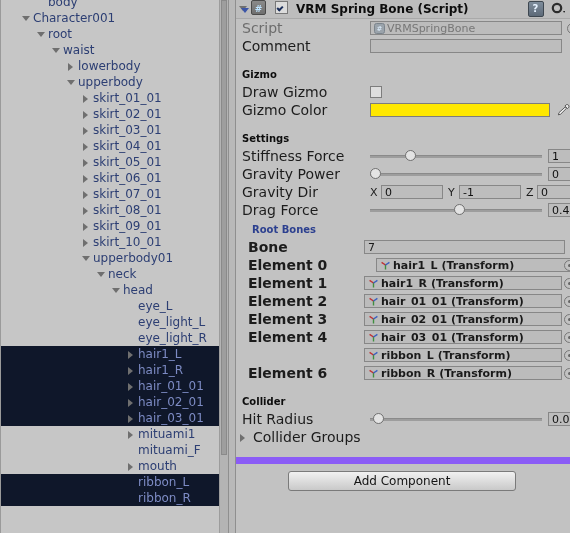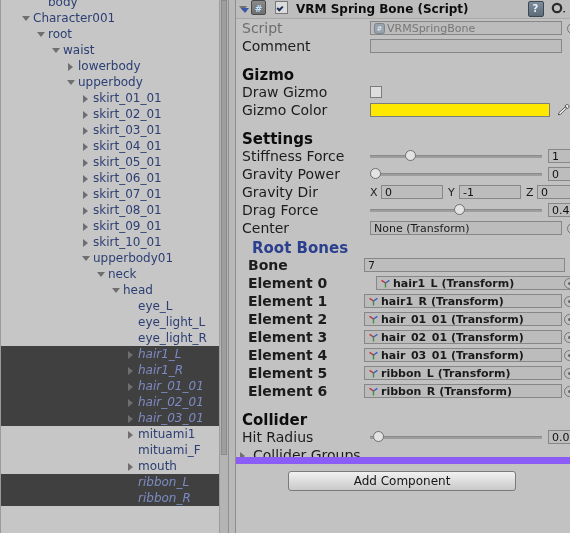--- a/index.html
+++ b/index.html
@@ -19,21 +19,21 @@
     border-left:1px solid #9a9a9a;
     box-sizing:border-box;
   }
   #hier-rows{position:absolute;left:0;top:-6px;width:228px;}
   .hrow{
     position:relative;height:16px;line-height:16px;
     white-space:nowrap;overflow:hidden;
     color:#2c3e73;font-size:12px;
     padding-right:4px;
   }
-  .hrow.sel{background:#404040;font-style:italic;}
+  .hrow.sel{background:#0f172a;}
   .hrow.sel .hlabel{color:#7d8bc4;}
   .hrow .foldwrap{
     display:inline-block;width:11px;height:16px;vertical-align:top;
     position:relative;
   }
   .tri{
     position:absolute;left:1px;top:5px;width:0;height:0;
   }
   .tri.closed{
     border-left:5px solid #6f6f6f;
@@ -111,21 +111,21 @@
     position:relative;
   }
   .ico-gear svg{position:absolute;left:0;top:1px;}
 
   .row{position:relative;height:18px;line-height:18px;padding-left:6px;white-space:nowrap;}
   .lbl{display:inline-block;color:#1c1c1c;font-size:14px;}
   .lbl.dim{color:#6d6d6d;}
   .lbl.w{width:128px;}
   .lbl.w2{width:122px;padding-left:6px;}
   .section{
-    font-weight:bold;font-size:15px;color:#0d0d0d;
+    font-weight:bold;font-size:10px;color:#0d0d0d;
     height:19px;line-height:22px;padding-left:6px;
   }
   .section.blue{color:#2b3f8f;padding-left:4px;}
   .section .tri{top:8px;left:5px;}
   .section .tri.open{border-top-color:#3b55a8;}
 
   .field{
     position:absolute;left:134px;top:2px;height:14px;
     background:#bdbdbd;border:1px solid #878787;box-sizing:border-box;
     font-size:11px;line-height:13px;padding-left:3px;color:#1a1a1a;
@@ -331,25 +331,20 @@
 
     <div class="row">
       <span class="lbl w">Drag Force</span>
       <span class="sld">
         <span class="track"></span>
         <span class="knob" id="knob-drag" style="left: calc(52% - 5.72px);"></span>
       </span>
       <span class="sldnum">0.4</span>
     </div>
 
-    <div class="row">
-      <span class="lbl w">Center</span>
-      <span class="field obj">None (Transform)</span>
-      <span class="picker"></span>
-    </div>
 
     <div class="section blue">
       <span class="tri open"></span>
       <span style="margin-left:12px">Root Bones</span>
     </div>
 
     <div class="row">
       <span class="lbl w2" style="font-weight:bold">Bone</span>
       <span class="field" style="width:201px;left:128px">7</span>
     </div>
@@ -373,21 +368,21 @@
         <div class="row"><span class="lbl w2" style="font-weight:bold">Element 3</span><span class="field obj" style="left:128px;width:198px"><span class="objicon"><svg width="11" height="11" viewBox="0 0 11 11">
                 <path d="M5.5 9.5 L5.5 4.5" stroke="#3f8f3f" stroke-width="1.4"></path>
                 <path d="M5.5 5 L1.6 2.4" stroke="#c03232" stroke-width="1.4"></path>
                 <path d="M5.5 5 L9.4 2.4" stroke="#3a5fc0" stroke-width="1.4"></path>
               </svg></span><span style="font-weight:bold">hair_02_01 (Transform)</span></span><span class="picker" style="left:328px"></span></div>
         <div class="row"><span class="lbl w2" style="font-weight:bold">Element 4</span><span class="field obj" style="left:128px;width:198px"><span class="objicon"><svg width="11" height="11" viewBox="0 0 11 11">
                 <path d="M5.5 9.5 L5.5 4.5" stroke="#3f8f3f" stroke-width="1.4"></path>
                 <path d="M5.5 5 L1.6 2.4" stroke="#c03232" stroke-width="1.4"></path>
                 <path d="M5.5 5 L9.4 2.4" stroke="#3a5fc0" stroke-width="1.4"></path>
               </svg></span><span style="font-weight:bold">hair_03_01 (Transform)</span></span><span class="picker" style="left:328px"></span></div>
-        <div class="row"><span class="lbl w2" style="font-weight:bold">Element 5</span><span class="field obj" style="left:128px;width:198px"><span class="objicon"><svg width="11" height="11" viewBox="0 0 11 11">
+        <div class="row"><span class="field obj" style="left:128px;width:198px"><span class="objicon"><svg width="11" height="11" viewBox="0 0 11 11">
                 <path d="M5.5 9.5 L5.5 4.5" stroke="#3f8f3f" stroke-width="1.4"></path>
                 <path d="M5.5 5 L1.6 2.4" stroke="#c03232" stroke-width="1.4"></path>
                 <path d="M5.5 5 L9.4 2.4" stroke="#3a5fc0" stroke-width="1.4"></path>
               </svg></span><span style="font-weight:bold">ribbon_L (Transform)</span></span><span class="picker" style="left:328px"></span></div>
         <div class="row"><span class="lbl w2" style="font-weight:bold">Element 6</span><span class="field obj" style="left:128px;width:198px"><span class="objicon"><svg width="11" height="11" viewBox="0 0 11 11">
                 <path d="M5.5 9.5 L5.5 4.5" stroke="#3f8f3f" stroke-width="1.4"></path>
                 <path d="M5.5 5 L1.6 2.4" stroke="#c03232" stroke-width="1.4"></path>
                 <path d="M5.5 5 L9.4 2.4" stroke="#3a5fc0" stroke-width="1.4"></path>
               </svg></span><span style="font-weight:bold">ribbon_R (Transform)</span></span><span class="picker" style="left:328px"></span></div>
       </div>

